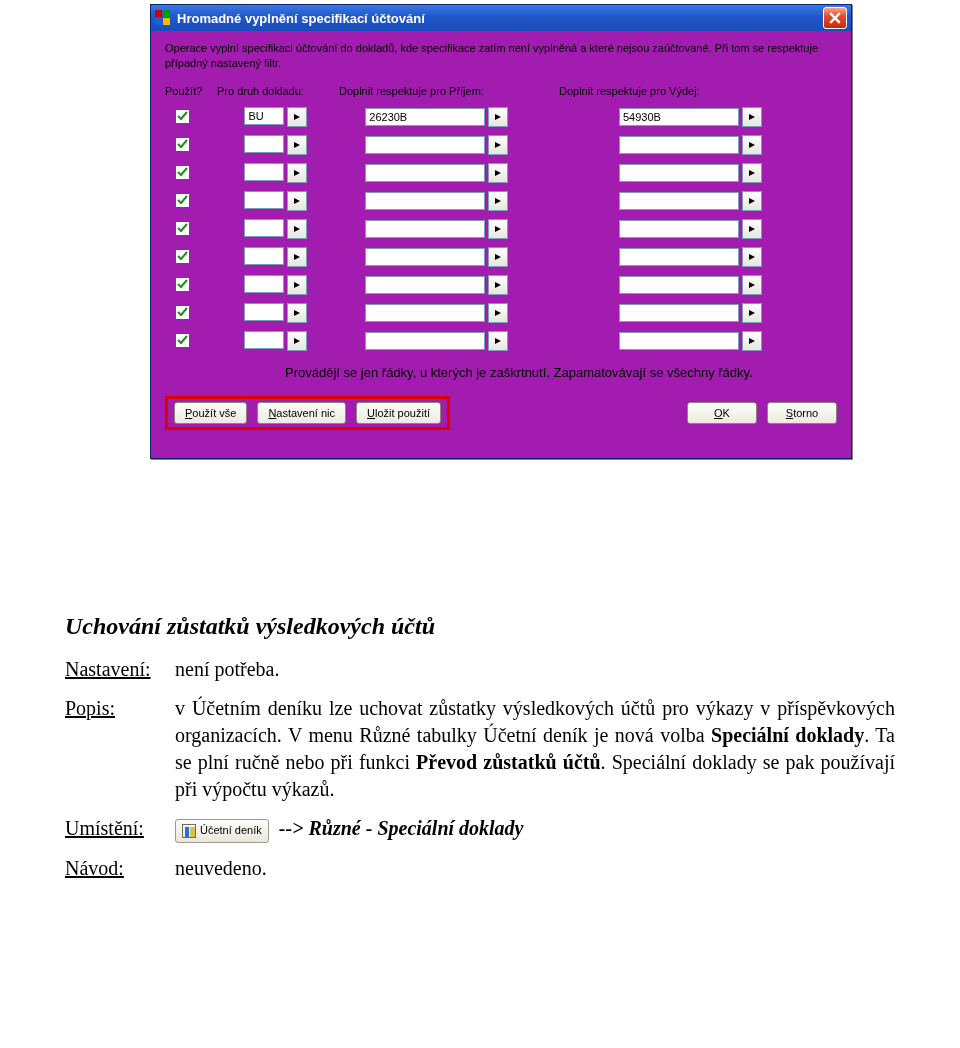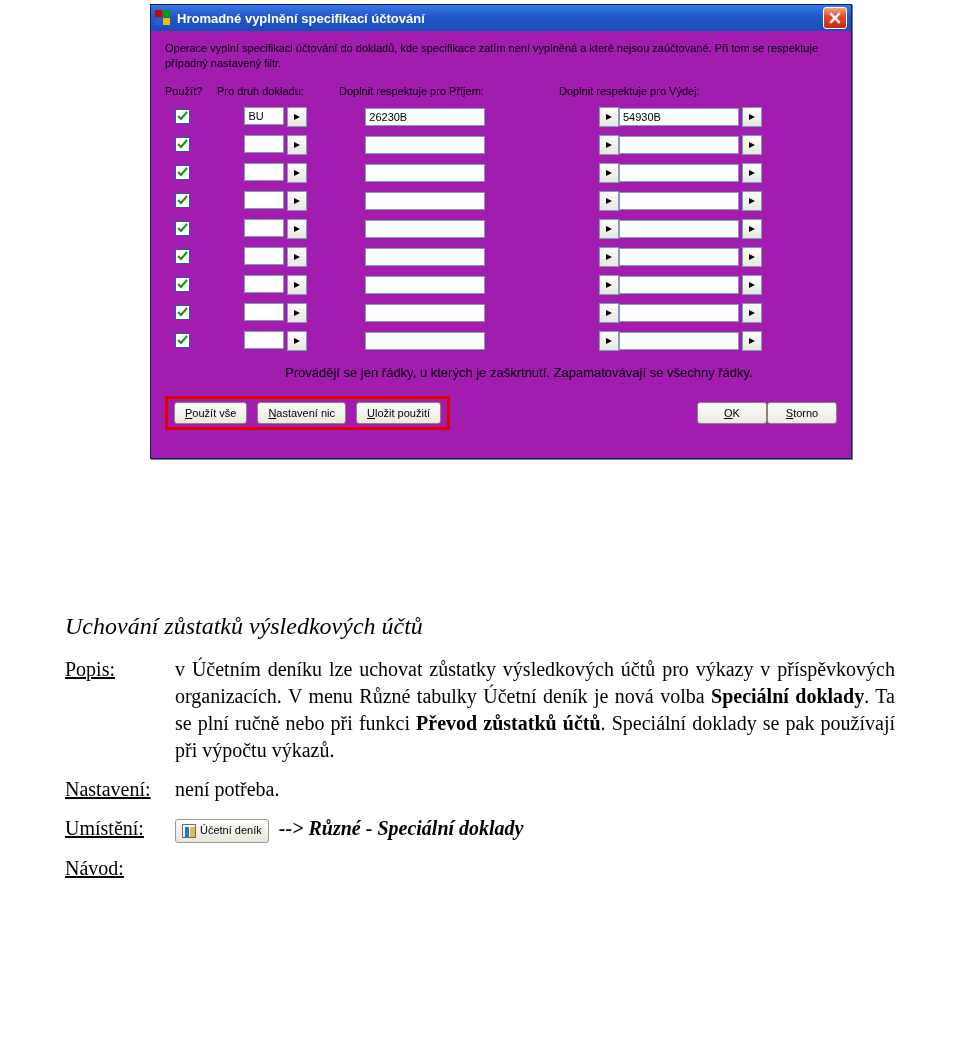--- a/index.html
+++ b/index.html
@@ -69,21 +69,21 @@
   .col-in    { width: 220px; }
   .col-out   { width: 220px; }
   .rows { }
   .row {
     display: flex;
     align-items: center;
     height: 28px;
   }
   .row .cell-use { width: 70px; padding-left: 10px; }
   .row .cell-type { width: 122px; display:flex; align-items:flex-start; }
-  .row .cell-in   { width: 256px; display:flex; align-items:center;justify-content:space-between; }
+  .row .cell-in   { width: 256px; display:flex; align-items:center; }
   .row .cell-out  { width: 220px; display:flex; align-items:center; }
   .chk {
     width: 13px; height: 13px;
     border: 1px solid #2a5aa8;
     background: #fff;
     display: inline-flex; align-items: center; justify-content: center;
     cursor: pointer;
   }
   .chk svg { width: 11px; height: 11px; }
   .txt {
@@ -102,21 +102,21 @@
     border: 1px solid #7f9db9;
     background: linear-gradient(to bottom,#fdfdfd,#e7e7e0);
     margin-left: 3px;
     display: inline-flex; align-items:center; justify-content:center;
     cursor: pointer;
   }
   .pick svg { width: 8px; height: 8px; }
   .note { margin: 10px 0 10px 120px; font-size: 13px; }
   .btnbar {
     display: flex;
-    gap: 0;
+    gap: 10px;
     align-items: center;
     padding-top: 6px;
   }
   .btnbar .gap { flex: 1; }
   .btn {
     font-family: Tahoma, sans-serif;
     font-size: 11px;
     height: 22px;
     padding: 0 10px;
     background: linear-gradient(to bottom,#fdfdfb,#eceade);
@@ -139,21 +139,21 @@
     left: 65px;
     top: 610px;
     width: 830px;
     font-size: 20px;
     color: #000;
     line-height: 1.35;
   }
   .doc h2 {
     font-family: "Times New Roman", serif;
     font-style: italic;
-    font-weight: normal;
+    font-weight: bold;
     font-size: 24px;
     margin: 0 0 14px 0;
   }
   .doc .row2 {
     display: flex;
     margin-bottom: 12px;
   }
   .doc .label {
     width: 110px;
     text-decoration: underline;
@@ -503,39 +503,40 @@
       <button class="btn">OK</button>
       <button class="btn">Storno</button>
     </div>
   </div>
 </div>
 
 <div class="doc">
   <h2>Uchování zůstatků výsledkových účtů</h2>
 
   <div class="row2">
+    <div class="label">Nastavení:</div>
+    <div class="value">není potřeba.</div>
+  </div>
+
+  <div class="row2">
     <div class="label">Popis:</div>
     <div class="value">
       <span>v Účetním deníku lze uchovat zůstatky výsledkových účtů pro výkazy v příspěvkových organizacích. V menu Různé tabulky Účetní deník je nová volba </span><b>Speciální doklady</b><span>. Ta se plní ručně nebo při funkci </span><b>Převod zůstatků účtů</b><span>. Speciální doklady se pak používají při výpočtu výkazů.</span>
     </div>
-  </div>
-
-  <div class="row2">
-    <div class="label">Nastavení:</div>
-    <div class="value">není potřeba.</div>
   </div>
 
   <div class="row2">
     <div class="label">Umístění:</div>
     <div class="value">
       <span class="toolbar-btn">
         <span class="mini-icon"></span>
         <span>Účetní deník</span>
       </span>
       &nbsp;<i><b>--&gt; Různé - Speciální doklady</b></i>
     </div>
   </div>
 
 
   <div class="row2">
     <div class="label">Návod:</div>
+    <div class="value">neuvedeno.</div>
   </div>
 </div>
 
 </body></html>

